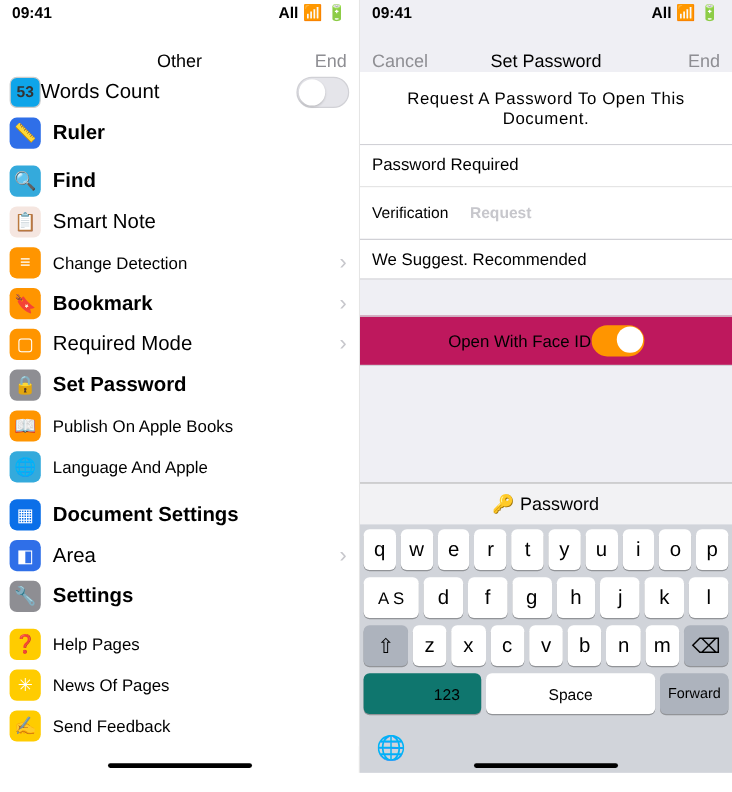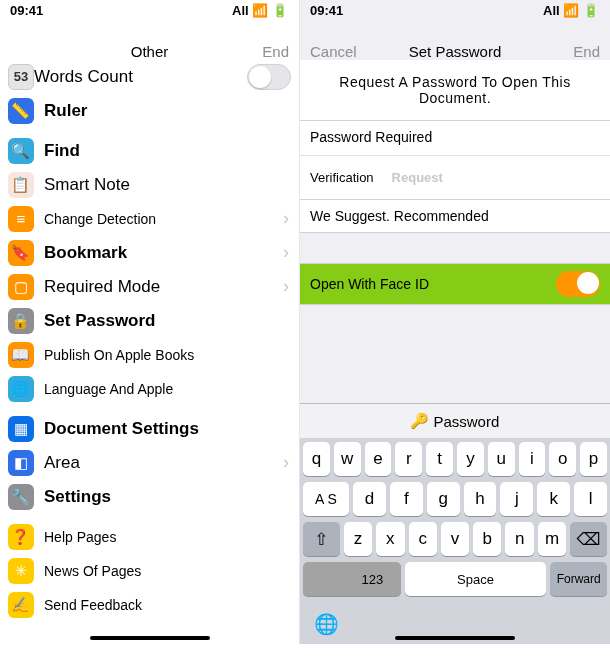--- a/index.html
+++ b/index.html
@@ -25,38 +25,38 @@
     .toggle-on::after { content: ""; position: absolute; right: 1px; top: 1px; width: 22px; height: 22px; border-radius: 11px; background: #fff; }
     .sect-gap { height: 6px; background: #fff; }
     
     .r-banner { background: #fff; text-align: center; padding: 14px 10px; font-size: 14px; letter-spacing: 0.5px; border-bottom: 0.5px solid #d1d1d6; }
     .r-field-block { background: #fff; padding: 8px 10px; }
     .r-field-label { font-size: 14px; color: #000; margin-bottom: 2px; }
     .r-field-row { display: flex; gap: 18px; font-size: 13px; padding: 6px 0; }
     .r-field-row .ph { color: #c7c7cc; font-weight: bold; }
     .r-suggest { font-size: 14px; padding: 8px 10px; background: #fff; border-top: 0.5px solid #d1d1d6; border-bottom: 0.5px solid #d1d1d6; }
     .r-gap { height: 30px; }
-    .r-faceid { background: #84cc16; display: flex; align-items: center; justify-content: space-between; height: 42px; padding: 0 10px; font-size: 14px; border-top: 0.5px solid #d1d1d6; border-bottom: 0.5px solid #d1d1d6; }
+    .r-faceid { background: #be185d; display: flex; align-items: center; justify-content: center; height: 42px; padding: 0 10px; font-size: 14px; border-top: 0.5px solid #d1d1d6; border-bottom: 0.5px solid #d1d1d6; }
     .r-space { height: 100px; }
     
     .kbd { position: absolute; bottom: 0; left: 0; right: 0; background: #d1d4da; }
     .kbd-pw { background: #f2f2f4; text-align: center; padding: 8px 0; font-size: 15px; display: flex; align-items: center; justify-content: center; gap: 4px; border-top: 0.5px solid #bbb; }
     .kbd-rows { padding: 4px 3px 6px; }
     .krow { display: flex; gap: 4px; margin-bottom: 6px; justify-content: center; }
     .key { background: #fff; border-radius: 5px; height: 34px; display: flex; align-items: center; justify-content: center; font-size: 17px; box-shadow: 0 1px 0 rgba(0,0,0,0.3); flex: 1; }
     .key.w { min-width: 26px; }
     .key.wide { flex: 1.4; font-size: 14px; }
     .key.mod { background: #adb3bd; flex: 1.3; }
     .key.space { flex: 5; font-size: 13px; }
-    .key.num { flex: 2; background: #a3a3a3; font-size: 13px; padding-left: 41px; }
+    .key.num { flex: 2; background: #0f766e; font-size: 13px; padding-left: 41px; }
     .key.fwd { flex: 2; background: #adb3bd; font-size: 12px; }
     .kbd-bottom { display: flex; align-items: center; justify-content: flex-start; padding: 4px 14px 8px; }
     .globe { font-size: 20px; color: #3c3c3c; }
     .home { position: absolute; bottom: 4px; left: 50%; transform: translateX(-50%); width: 120px; height: 4px; background: #000; border-radius: 3px; }
-    .badge53 { background: #e5e5e5; color: #333; border-radius: 6px; font-size: 13px; font-weight: 700; width: 26px; height: 26px; display: flex; align-items: center; justify-content: center; border: 1px solid #ccc; }
+    .badge53 { background: #0ea5e9; color: #333; border-radius: 6px; font-size: 13px; font-weight: 700; width: 26px; height: 26px; display: flex; align-items: center; justify-content: center; border: 1px solid #ccc; }
   </style>
 </head>
 <body>
 
 <div class="panel left">
   <div class="statusbar">
     <span>09:41</span>
     <div class="sb-right">
       <span>All</span>
       <span>📶</span>

